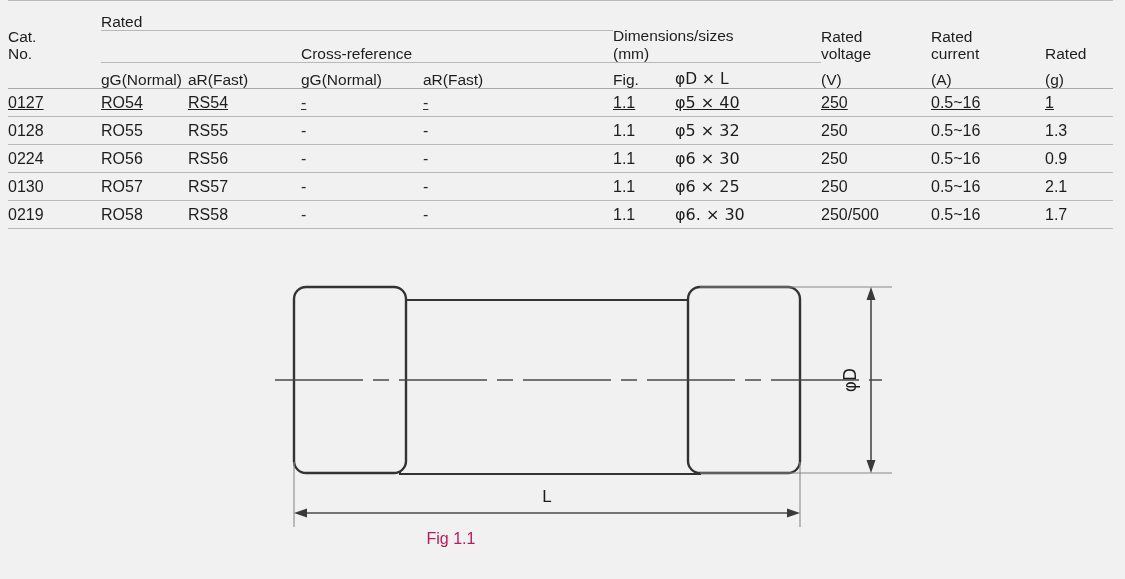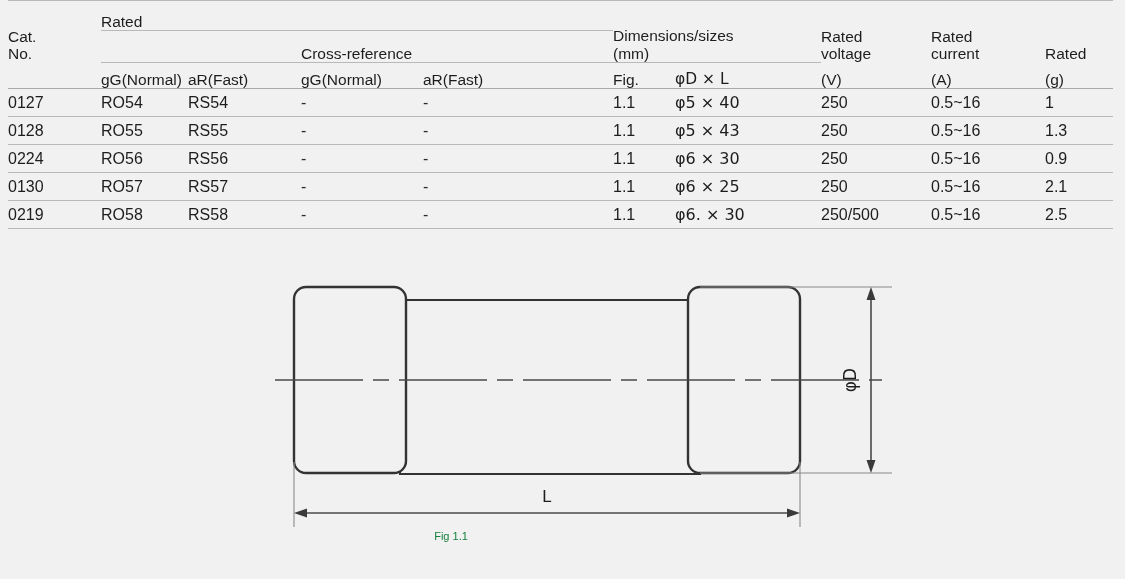--- a/index.html
+++ b/index.html
@@ -64,21 +64,21 @@
   .rule-top    { border-top: 1.3px solid #b9b9b9; }
   .rule-under  { border-bottom: 1.3px solid #b9b9b9; }
 
   
   tr.drow td {
     height: 27px;
     vertical-align: middle;
     border-top: 1.2px solid #b9b9b9;
     font-size: 16px;
   }
-  tr.drow.first td { border-top: 1.3px solid #a9a9a9; }
+  tr.drow.first td { border-top: 1.3px solid #a9a9a9; text-decoration: underline; }
   tr.last-rule td { border-top: 1.3px solid #b9b9b9; height: 0; padding: 0; line-height: 0;}
 
   .dash { color: #2a2a2a; }
 
   .phi { font-family: "DejaVu Sans", sans-serif; }
 
   
   .c-cat   { width: 93px; }
   .c-gg1   { width: 87px; }
   .c-ar1   { width: 113px; }
@@ -98,22 +98,22 @@
     width: 1125px;
     height: 327px;
   }
   #drawing svg { display: block; }
   .fig-caption {
     position: absolute;
     left: 0;
     top: 278px;
     width: 902px;
     text-align: center;
-    font-size: 11px;
-    color: #15803d;
+    font-size: 16px;
+    color: #be185d;
   }
 </style>
 </head>
 <body>
 
 <div id="page">
 
   <div id="spec-table-wrap">
     <table class="spec">
       <colgroup>
@@ -186,21 +186,21 @@
           <td>1</td>
         </tr>
 
         <tr class="drow">
           <td>0128</td>
           <td>RO55</td>
           <td>RS55</td>
           <td class="dash">-</td>
           <td class="dash">-</td>
           <td>1.1</td>
-          <td class="phi">φ5 × 43</td>
+          <td class="phi">φ5 × 32</td>
           <td>250</td>
           <td>0.5~16</td>
           <td>1.3</td>
         </tr>
 
         <tr class="drow">
           <td>0224</td>
           <td>RO56</td>
           <td>RS56</td>
           <td class="dash">-</td>
@@ -228,21 +228,21 @@
         <tr class="drow">
           <td>0219</td>
           <td>RO58</td>
           <td>RS58</td>
           <td class="dash">-</td>
           <td class="dash">-</td>
           <td>1.1</td>
           <td class="phi">φ6. × 30</td>
           <td>250/500</td>
           <td>0.5~16</td>
-          <td>2.5</td>
+          <td>1.7</td>
         </tr>
 
         <tr class="last-rule">
           <td colspan="10"></td>
         </tr>
       </tbody>
     </table>
   </div>
 
   <div id="drawing">

